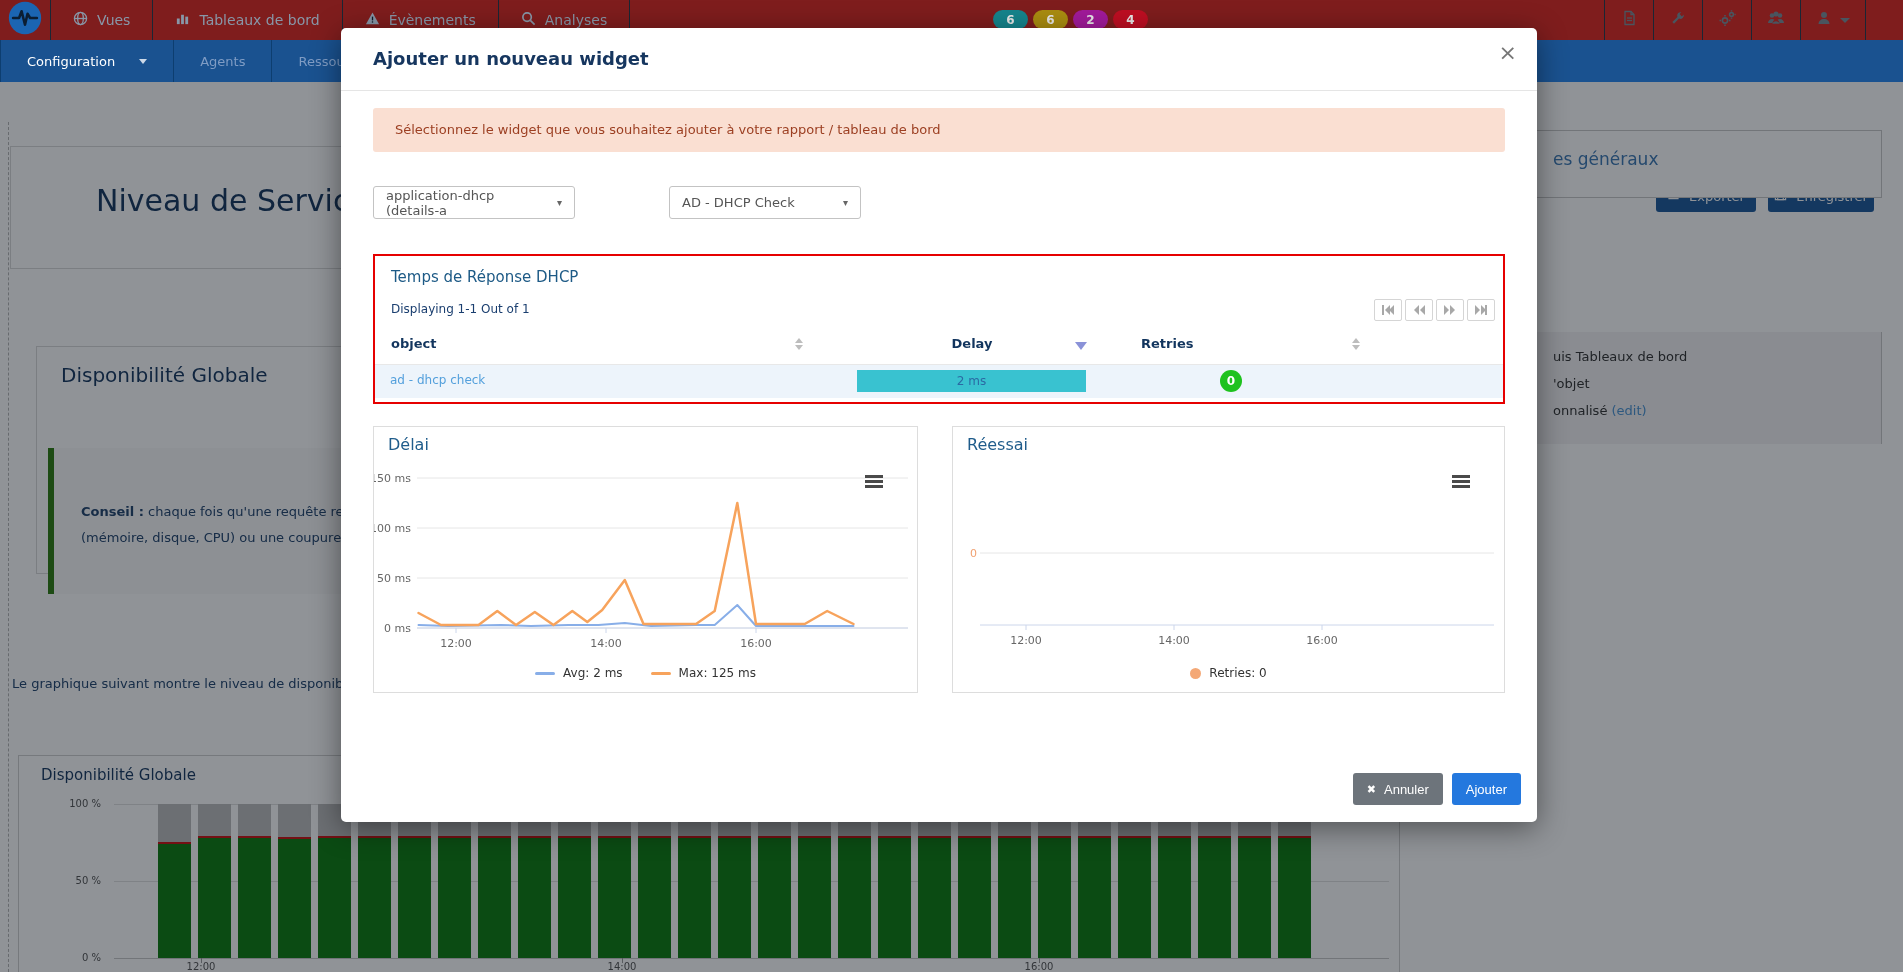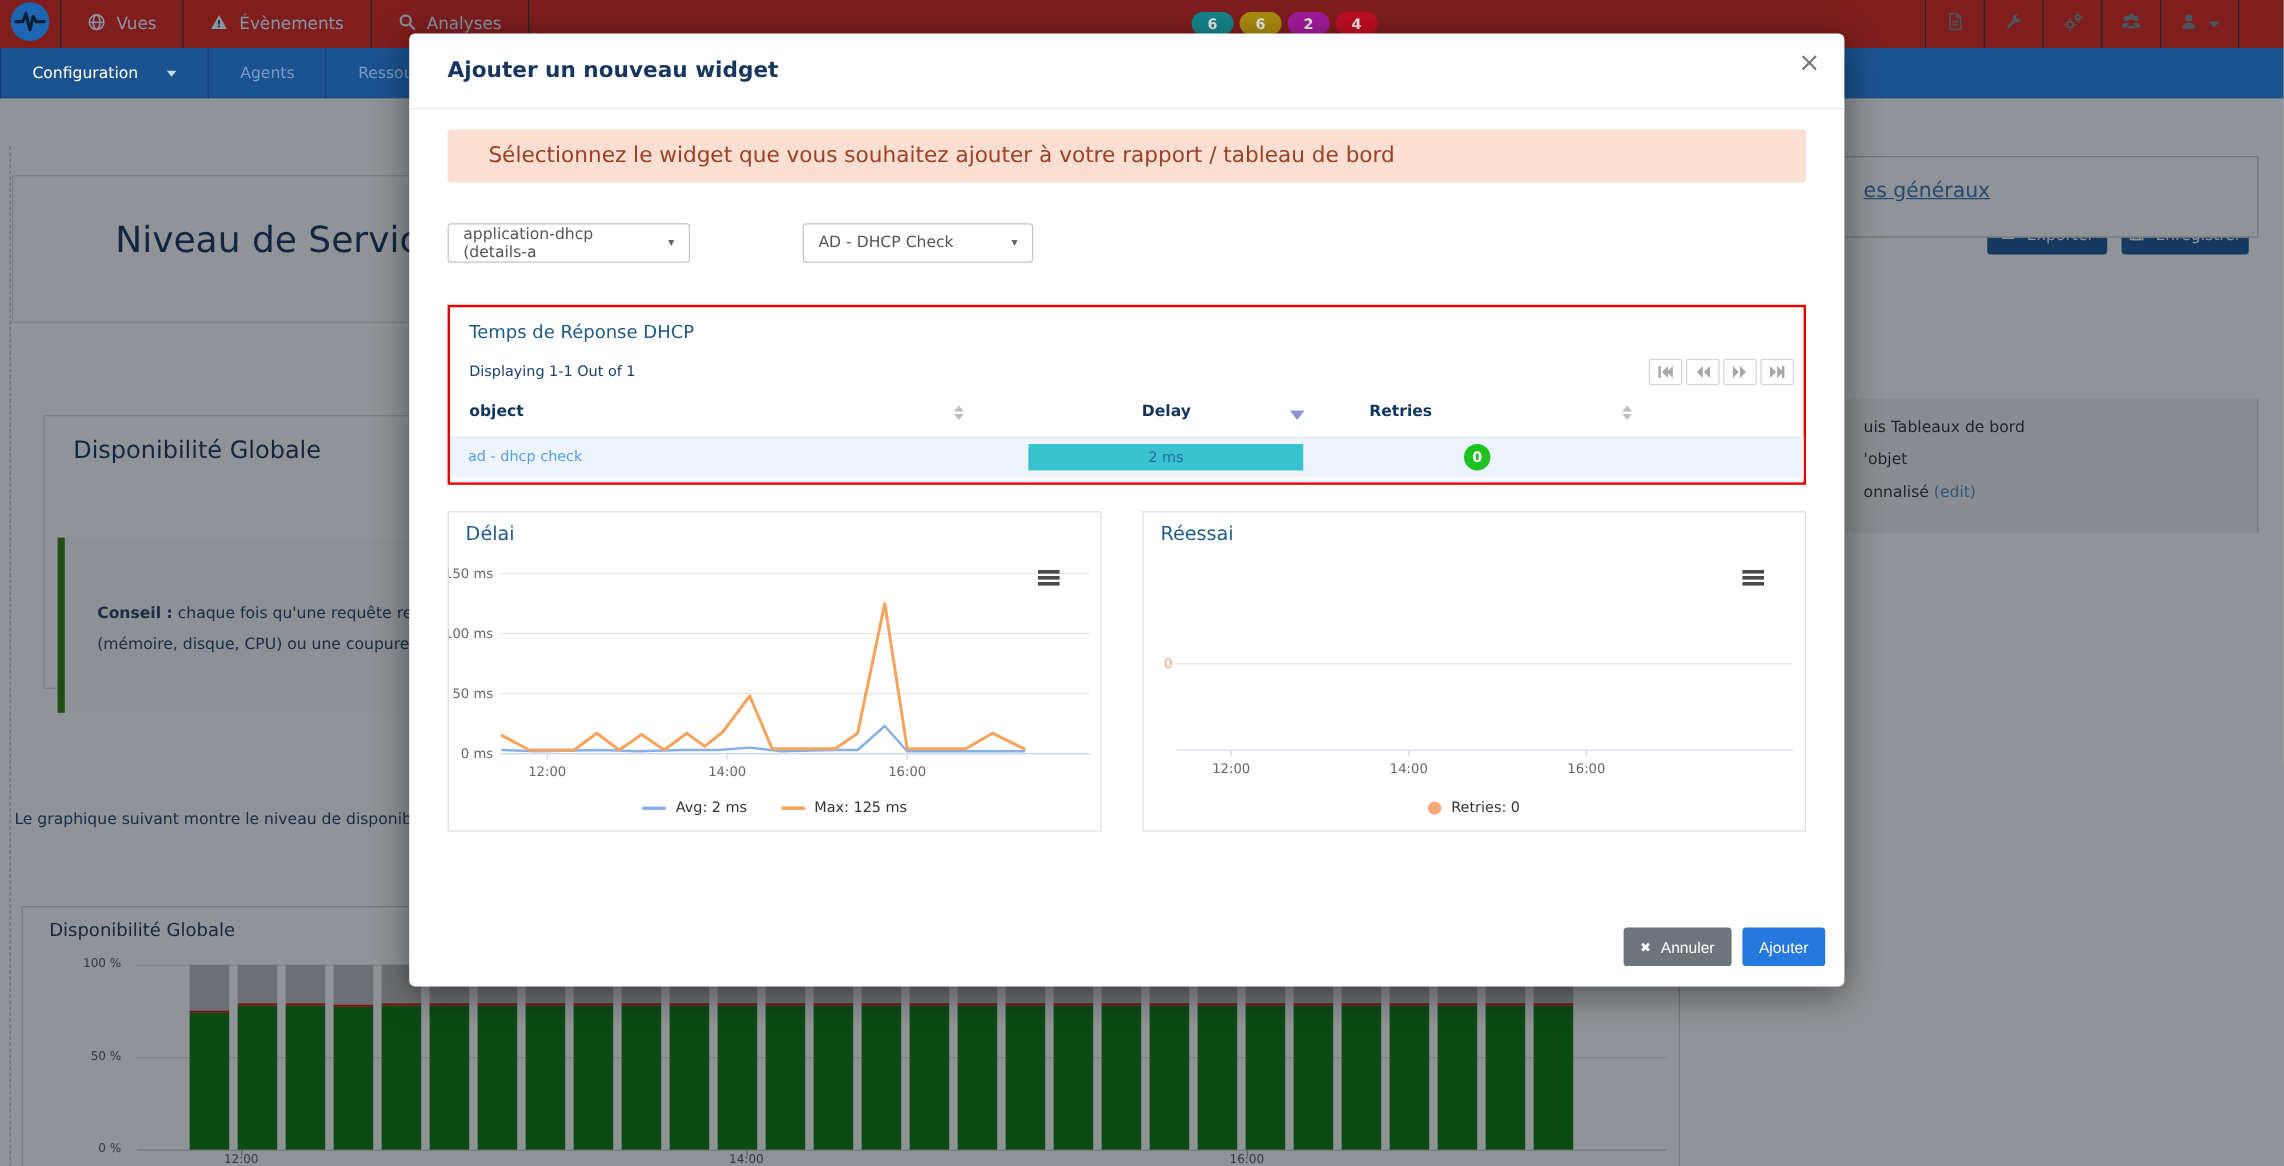--- a/index.html
+++ b/index.html
@@ -65,22 +65,22 @@
   
   #backdrop{position:absolute;inset:0;background:rgba(8,15,25,0.45);z-index:40;}
 
   
   #modal{position:absolute;left:341px;top:28px;width:1196px;height:794px;background:#fff;border-radius:5px;
          box-shadow:0 6px 30px rgba(0,0,0,0.45);z-index:100;}
   #m-header{position:relative;height:62px;border-bottom:1px solid #e5e5e5;}
   #m-title{position:absolute;left:32px;top:0;line-height:62px;font-size:18px;font-weight:600;color:#16365f;}
   #m-close{position:absolute;right:20px;top:14px;font-size:22px;color:#777;cursor:pointer;line-height:1;}
   #m-body{padding:0 32px;}
-  #m-alert{margin-top:17px;height:44px;line-height:44px;background:#fadfd2;color:#9c3f22;font-size:18px;
-           padding-left:34px;border-radius:3px;}
+  #m-alert{margin-top:17px;height:44px;line-height:44px;background:#fadfd2;color:#9c3f22;font-size:13px;
+           padding-left:22px;border-radius:3px;}
   #sel-row{margin-top:34px;display:flex;}
   .sel{height:33px;border:1px solid #c3c3c3;border-radius:3px;background:#fff;display:flex;align-items:center;
        justify-content:space-between;padding:0 12px;font-size:13px;color:#555;cursor:pointer;box-sizing:border-box;}
   #sel1{width:202px;}
   #sel2{width:192px;margin-left:94px;}
   .sel-caret{font-size:10px;color:#666;margin-left:10px;}
 
   #red-section{position:relative;margin-top:35px;height:146px;border:2px solid #e60000;box-sizing:content-box;}
   #rs-title{position:absolute;left:16px;top:12px;font-size:15px;color:#1d5a86;}
   #rs-info{position:absolute;left:16px;top:46px;font-size:12px;color:#1a3e6f;}
@@ -139,20 +139,28 @@
     <div id="topmenu">
       <div class="tm-item">
         <span><svg width="15" height="15" viewBox="0 0 16 16" fill="none" stroke="currentColor" stroke-width="1.4">
               <circle cx="8" cy="8" r="6.5"></circle>
               <line x1="1.5" y1="8" x2="14.5" y2="8"></line>
               <ellipse cx="8" cy="8" rx="3" ry="6.5"></ellipse>
             </svg></span>
         <span>Vues</span>
       </div>
       <div class="tm-item">
+        <span><svg width="15" height="15" viewBox="0 0 16 16" fill="currentColor">
+              <rect x="2" y="8" width="3" height="6"></rect>
+              <rect x="6.5" y="4" width="3" height="10"></rect>
+              <rect x="11" y="6" width="3" height="8"></rect>
+            </svg></span>
+        <span>Tableaux de bord</span>
+      </div>
+      <div class="tm-item">
         <span><svg width="15" height="15" viewBox="0 0 16 16">
               <path d="M8 1.5 15 14H1Z" fill="currentColor"></path>
               <rect x="7.3" y="6" width="1.4" height="4" fill="#0d1a27"></rect>
               <rect x="7.3" y="11" width="1.4" height="1.4" fill="#0d1a27"></rect>
             </svg></span>
         <span>Évènements</span>
       </div>
       <div class="tm-item">
         <span><svg width="15" height="15" viewBox="0 0 16 16" fill="none" stroke="currentColor" stroke-width="1.8">
               <circle cx="6.5" cy="6.5" r="4.5"></circle>
@@ -422,21 +430,21 @@
     </div>
     <div class="rbtn" style="left:1768px;width:106px;">
       <span><svg width="13" height="13" viewBox="0 0 14 14" fill="none" stroke="currentColor" stroke-width="1.3">
             <path d="M1.5 1.5h9l2 2v9h-11z"></path>
             <rect x="4" y="8" width="6" height="4.5"></rect>
             <rect x="4.5" y="1.5" width="5" height="3.5"></rect>
           </svg></span>
       <span>Enregistrer</span>
     </div>
     <div class="rpanel" style="top:48px;height:66px;">
-      <div class="rp-h" style="top:18px;text-decoration:underline;">es généraux</div>
+      <div class="rp-h" style="top:18px;">es généraux</div>
     </div>
     <div id="rpanel-body">
       <div class="rp-row" style="top:17px;">uis Tableaux de bord</div>
       <div class="rp-row" style="top:44px;">'objet</div>
       <div class="rp-row" style="top:71px;">
         <span>onnalisé </span><span class="rp-link">(edit)</span>
       </div>
     </div>
   </div>
 

